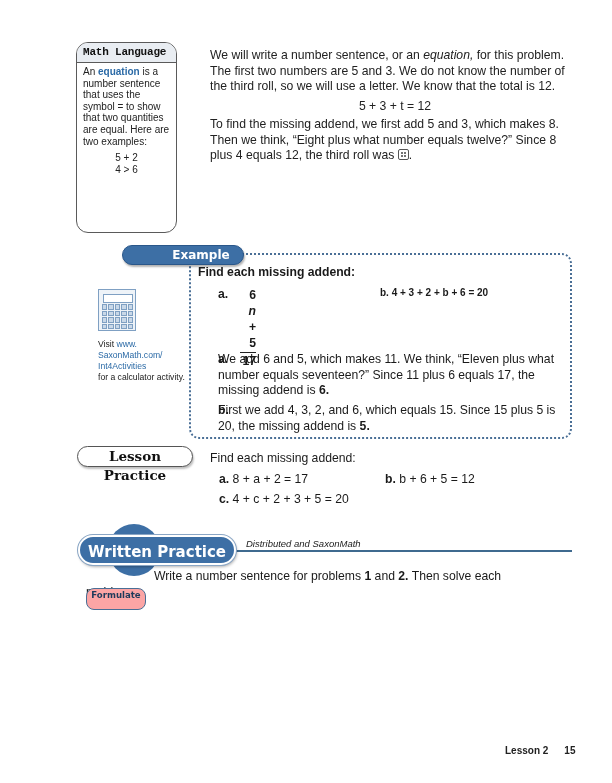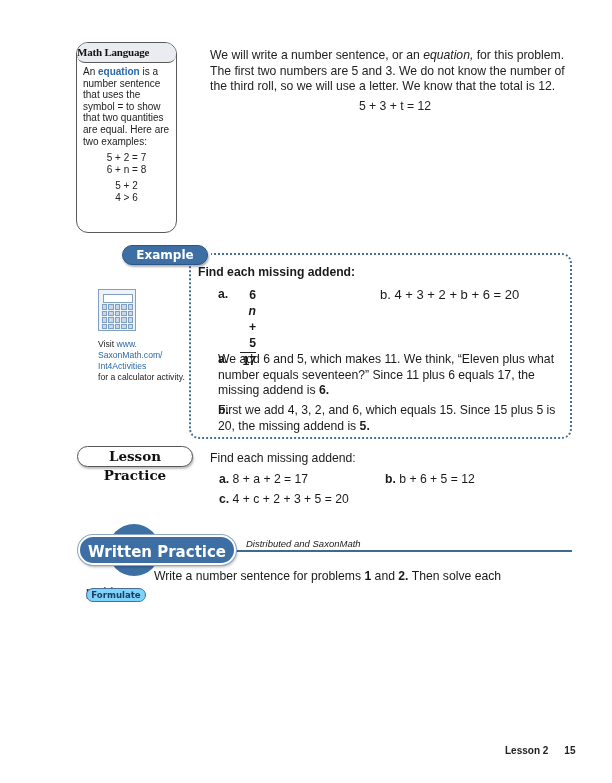--- a/index.html
+++ b/index.html
@@ -6,47 +6,47 @@
   body { width:612px; height:783px; position:relative; overflow:hidden;
          font-family:"Liberation Sans", sans-serif; color:#1a1a1a; }
   .abs { position:absolute; }
   .body-text { font-size:12.2px; line-height:15.5px; color:#222; }
   .para { margin:0; }
 
   
   .ml-box { left:76px; top:42px; width:99px; height:189px; border:1px solid #5a5a5a;
             border-radius:12px 12px 12px 12px; overflow:hidden; background:#fff; }
   .ml-head { height:19px; background:#e9edf2; border-bottom:1px solid #5a5a5a;
-             font-weight:bold; font-size:11px; line-height:19px; color:#111;
-             font-family:Liberation Serif, serif; letter-spacing:-0.2px;border-radius:8px; }
+             font-weight:bold; font-size:11px; line-height:19px; padding-left:6px; color:#111;
+             font-family:Liberation Mono, monospace; letter-spacing:-0.2px; }
   .ml-body { padding:3px 6px 0 6px; font-size:10px; line-height:11.6px; color:#222; }
   .ml-body .term { color:#2b6aa6; font-weight:bold; }
   .ml-eq { text-align:center; margin:5px 0 5px 0; }
 
   
   .main-col { left:210px; top:40px; width:370px; }
   .eq-center { text-align:center; margin:4px 0 3px 0; }
   .die { display:inline-block; width:11px; height:11px; border:1px solid #555; border-radius:2px;
          vertical-align:-1px; position:relative; box-sizing:border-box; }
   .die i { position:absolute; width:2px; height:2px; background:#444; border-radius:1px; }
 
   
   .example-tab { left:122px; top:245px; width:84px; height:18px; background:#3d6fa5;
                  border-radius:10px; box-shadow:1px 2px 2px rgba(0,0,0,0.3);
                  color:#fff; font-weight:bold; font-size:12px; line-height:18px; text-align:center;
-                 font-family:"DejaVu Sans", sans-serif; border:1px solid #2a578a; }
+                 font-family:"DejaVu Sans", sans-serif; border:1px solid #2a578a;padding-left:36px; }
   .ex-box { left:189px; top:253px; width:383px; height:186px;
             border-left:2px dotted #4a6f96; border-bottom:2px dotted #4a6f96; border-right:2px dotted #4a6f96;
             border-top:2px dotted #4a6f96; border-radius:0 10px 10px 10px; box-sizing:border-box; }
   .ex-top-mask { left:189px; top:251px; width:22px; height:6px; background:#fff; }
   .ex-title { left:198px; top:265px; font-weight:bold; font-size:12.2px; }
   .ex-a-label { left:218px; top:287px; font-weight:bold; font-size:12.2px; }
   .stack { left:240px; top:287px; width:16px; text-align:right; font-weight:bold; font-size:12.2px; line-height:16px; }
   .stack .rule { border-top:1.2px solid #222; margin-top:1px; }
-  .ex-b { left:380px; top:287px; font-weight:normal; font-size:13px; }
+  .ex-b { left:380px; top:287px; font-weight:bold; font-size:10px; }
   .sol { left:218px; width:352px; font-size:12.2px; line-height:15.5px; }
   .sol .lab { position:absolute; left:0; font-weight:bold; }
   .sol .txt { display:block; }
 
   
   .calc { left:98px; top:289px; width:38px; height:42px; border:1px solid #7fa0c3; background:#eef3f8; box-sizing:border-box; }
   .calc .screen { position:absolute; left:4px; top:4px; width:28px; height:7px; border:1px solid #7fa0c3; background:#fff; }
   .calc .keys { position:absolute; left:3px; top:14px; width:31px; height:25px;
                 display:grid; grid-template-columns:repeat(5,1fr); grid-template-rows:repeat(4,1fr); gap:1px; }
   .calc .keys span { background:#c9d8e8; border:0.5px solid #7fa0c3; }
@@ -63,49 +63,46 @@
 
   
   .wp-circle { left:108px; top:524px; width:52px; height:52px; border-radius:50%; background:#3d6fa5; }
   .wp-tab { left:78px; top:535px; width:158px; height:30px; border-radius:16px; background:#3d6fa5;
             border:2px solid #fff; box-shadow:0 0 0 1px #8aa6c5, 1px 2px 3px rgba(0,0,0,0.3);
             color:#fff; font-family:"DejaVu Sans", sans-serif; font-weight:bold; font-size:15px;
             line-height:30px; text-align:center; box-sizing:border-box; }
   .wp-rule { left:232px; top:550px; width:340px; height:2px; background:#3f6a8f; }
   .wp-sub { left:246px; top:538px; font-style:italic; font-size:9.5px; color:#222; }
 
-  .formulate { left:86px; top:588px; width:60px; height:14px; border:1px solid #4a6f96; border-radius:8px;
-               background:#7dd3fc; box-sizing:border-box; font-family:"DejaVu Sans", sans-serif;
+  .formulate { left:86px; top:588px; width:60px; height:22px; border:1px solid #4a6f96; border-radius:8px;
+               background:#fca5a5; box-sizing:border-box; font-family:"DejaVu Sans", sans-serif;
                font-weight:bold; font-size:8.6px; line-height:12px; text-align:center; color:#1e3a5a; }
   .wp-instr { left:86px; top:569px; width:420px; font-size:12.2px; line-height:15.5px; text-indent:68px; }
 
   .footer { left:505px; top:745px; font-size:10px; font-weight:bold; color:#222; }
   .footer .pg { margin-left:16px; }
 </style>
 </head>
 <body>
 
 <div class="abs ml-box">
   <div class="ml-head">Math Language</div>
   <div class="ml-body">
     <div><span>An </span><span class="term">equation</span><span> is a number sentence that uses the symbol = to show that two quantities are equal. Here are two examples:</span></div>
     <div class="ml-eq">
-      <div>5 + 2 = 7</div>
-      <div>6 + n = 8</div>
-    </div>
-    <div class="ml-eq">
       <div>5 + 2</div>
       <div>4 &gt; 6</div>
     </div>
   </div>
 </div>
 
 <div class="abs main-col body-text">
   <p class="para" style="margin-top:8px"><span>We will write a number sentence, or an </span><em>equation,</em><span> for this problem. The first two numbers are 5 and 3. We do not know the number of the third roll, so we will use a letter. We know that the total is 12.</span></p>
   <div class="eq-center">5 + 3 + t = 12</div>
+  <p class="para"><span>To find the missing addend, we first add 5 and 3, which makes 8. Then we think, “Eight plus what number equals twelve?” Since 8 plus 4 equals 12, the third roll was</span> <span class="die"><i style="left:2px;top:2px"></i><i style="right:2px;top:2px"></i><i style="left:2px;bottom:2px"></i><i style="right:2px;bottom:2px"></i></span><span>.</span></p>
 </div>
 
 <div class="abs ex-box"></div>
 <div class="abs ex-top-mask"></div>
 <div class="abs example-tab">Example</div>
 <div class="abs ex-title">Find each missing addend:</div>
 <div class="abs ex-a-label">a.</div>
 <div class="abs stack">
   <div>6</div>
   <div style="font-style:italic">n</div>

